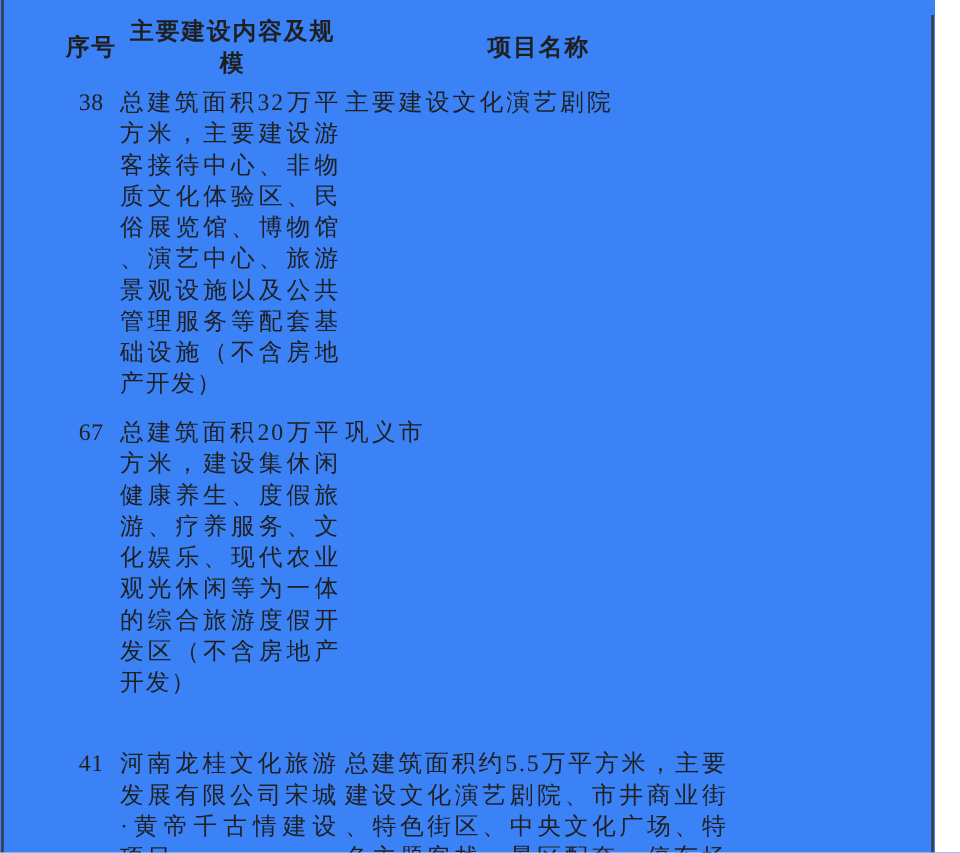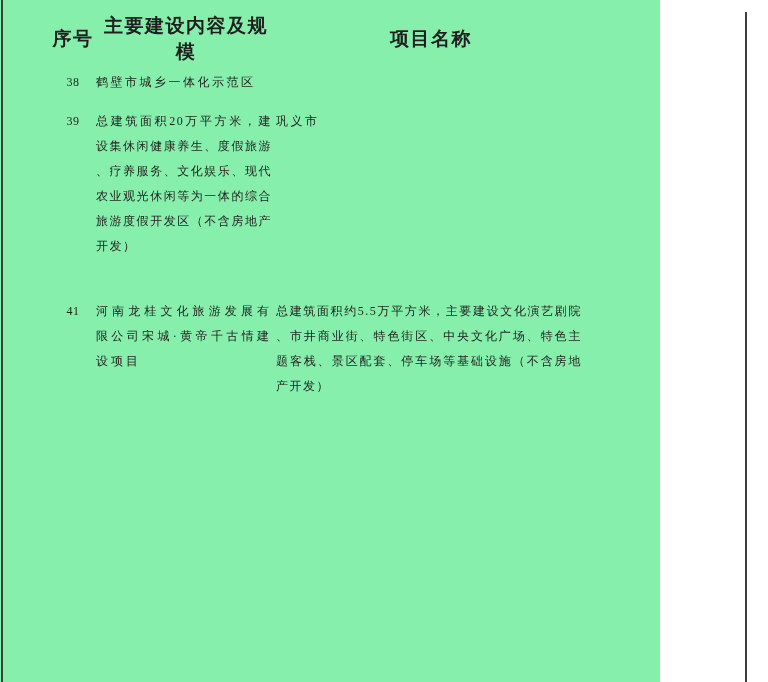--- a/index.html
+++ b/index.html
@@ -3,33 +3,33 @@
 <meta charset="utf-8">
 <style>
   html, body { margin: 0; padding: 0; }
   body {
     width: 768px; height: 682px;
     background: #ffffff;
     font-family: "Liberation Serif", "DejaVu Serif", serif;
     color: #1f1f1f;
     overflow: hidden;
   }
-  .page { position: relative; width: 660px; height: 682px; background: #86efac; }
+  .page { position: relative; width: 748px; height: 682px; background: #3b82f6; }
   .vline-left  { position: absolute; left: 1px;  top: 0;    width: 2px; height: 682px; background: #3d3d3d; }
   .vline-right { position: absolute; left: 745px; top: 12px; width: 2px; height: 670px; background: #3d3d3d; }
   .content { position: absolute; left: 0; top: 0; padding: 13px 0 0 50px; width: 718px; }
   .grid { display: grid; grid-template-columns: 46px 180px 310px 160px; }
   .header-row { align-items: center; margin-bottom: 5px; font-weight: bold; }
   .header-row .cell { font-size: 19px; line-height: 26px; letter-spacing: 1.5px; text-align: center; }
   .hdr-loc-inner { display: inline-block; width: 140px; }
   .row { align-items: start; }
   .row-38 { margin-bottom: 14px; }
   .row-39 { margin-bottom: 40px; }
   .row-40 { margin-bottom: 34px; }
-  .cell { font-size: 12px; line-height: 25px; }
+  .cell { font-size: 19px; line-height: 25px; }
   .cell-no { text-align: center; letter-spacing: 0.5px; }
   .cell-name {
     letter-spacing: 3px; text-align: justify; text-justify: inter-character;
     line-break: anywhere; padding-right: 4px;
   }
   .cell-content {
     letter-spacing: 1.5px; text-align: justify; text-justify: inter-character;
     line-break: anywhere; padding-right: 4px;
   }
   .cell-location { letter-spacing: 2.5px; line-break: anywhere; }
@@ -44,25 +44,26 @@
   <div class="content">
 
     <div class="grid header-row">
       <div class="cell">序号</div>
       <div class="cell">主要建设内容及规模</div>
       <div class="cell">项目名称</div>
     </div>
 
     <div class="grid row row-38">
       <div class="cell cell-no">38</div>
-      <div class="cell cell-location">鹤壁市城乡一体化示范区</div>
+      <div class="cell cell-content">总建筑面积32万平方米，主要建设游客接待中心、非物质文化体验区、民俗展览馆、博物馆、演艺中心、旅游景观设施以及公共管理服务等配套基础设施（不含房地产开发）</div>
+      <div class="cell cell-location">主要建设文化演艺剧院</div>
     </div>
 
     <div class="grid row row-39">
-      <div class="cell cell-no">39</div>
+      <div class="cell cell-no">67</div>
       <div class="cell cell-content">总建筑面积20万平方米，建设集休闲健康养生、度假旅游、疗养服务、文化娱乐、现代农业观光休闲等为一体的综合旅游度假开发区（不含房地产开发）</div>
       <div class="cell cell-location">巩义市</div>
     </div>
 
 
     <div class="grid row row-41">
       <div class="cell cell-no">41</div>
       <div class="cell cell-name">河南龙桂文化旅游发展有限公司宋城·黄帝千古情建设项目</div>
       <div class="cell cell-content">总建筑面积约5.5万平方米，主要建设文化演艺剧院、市井商业街、特色街区、中央文化广场、特色主题客栈、景区配套、停车场等基础设施（不含房地产开发）</div>
     </div>

